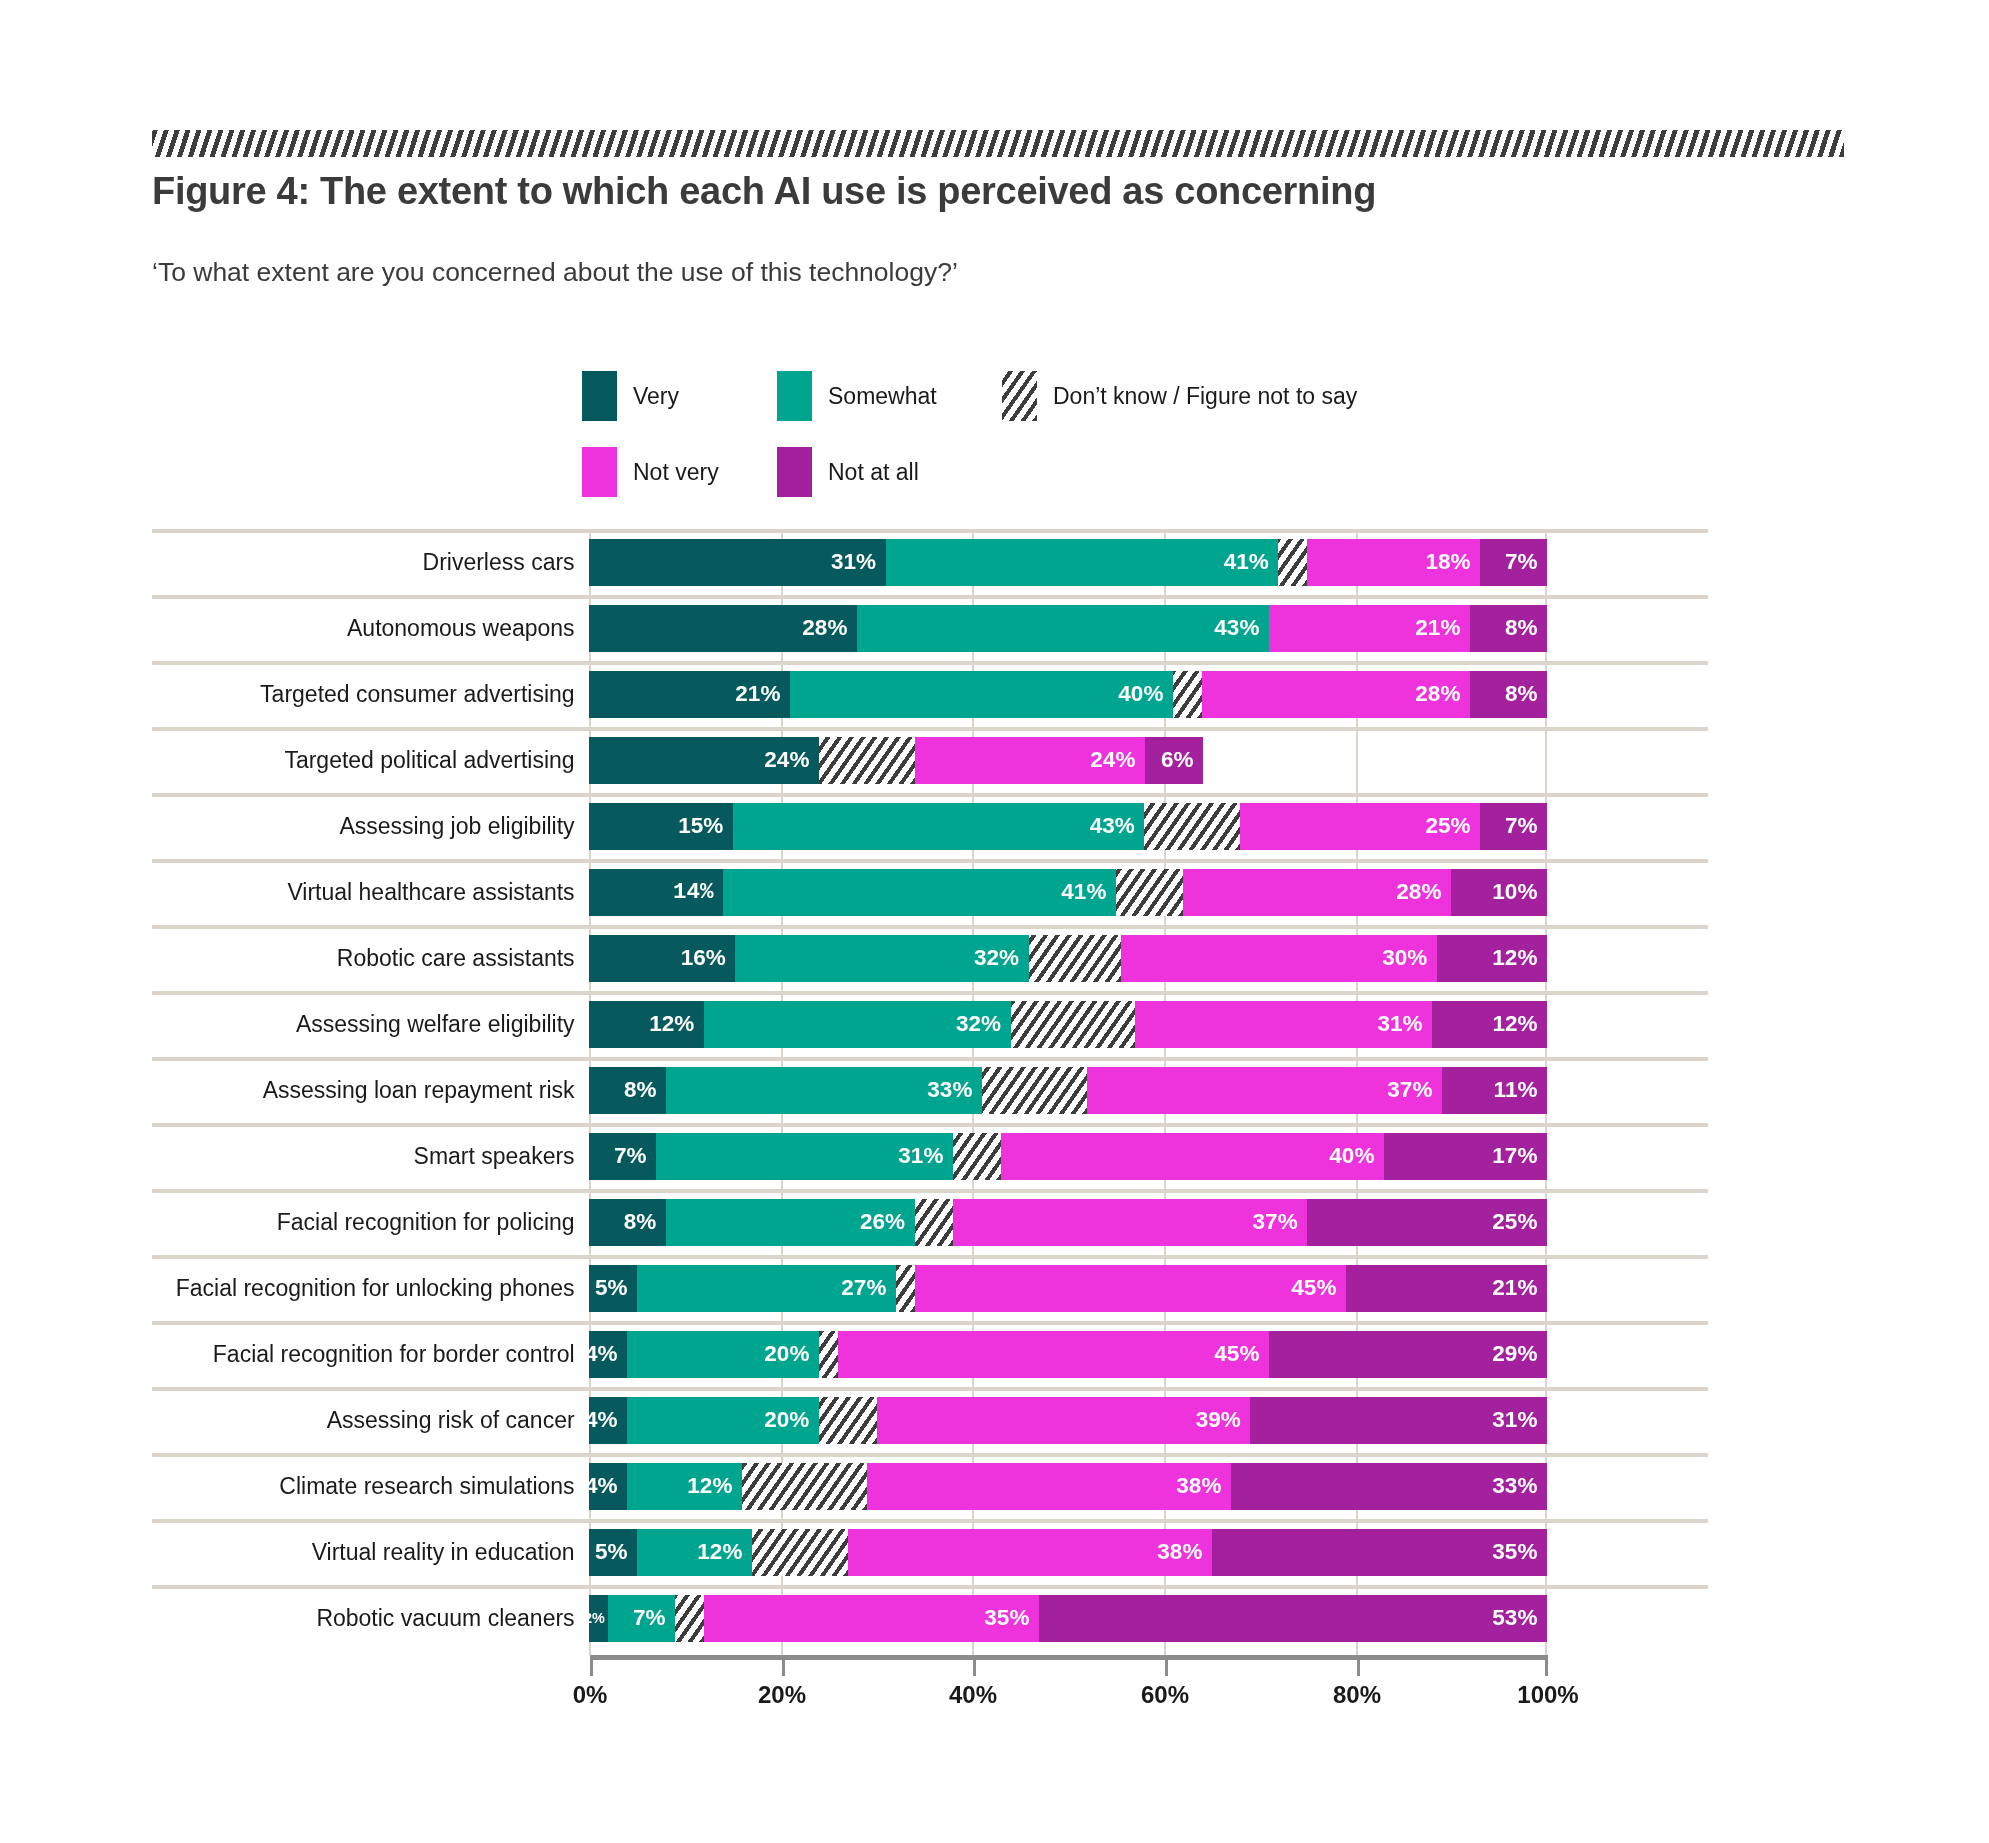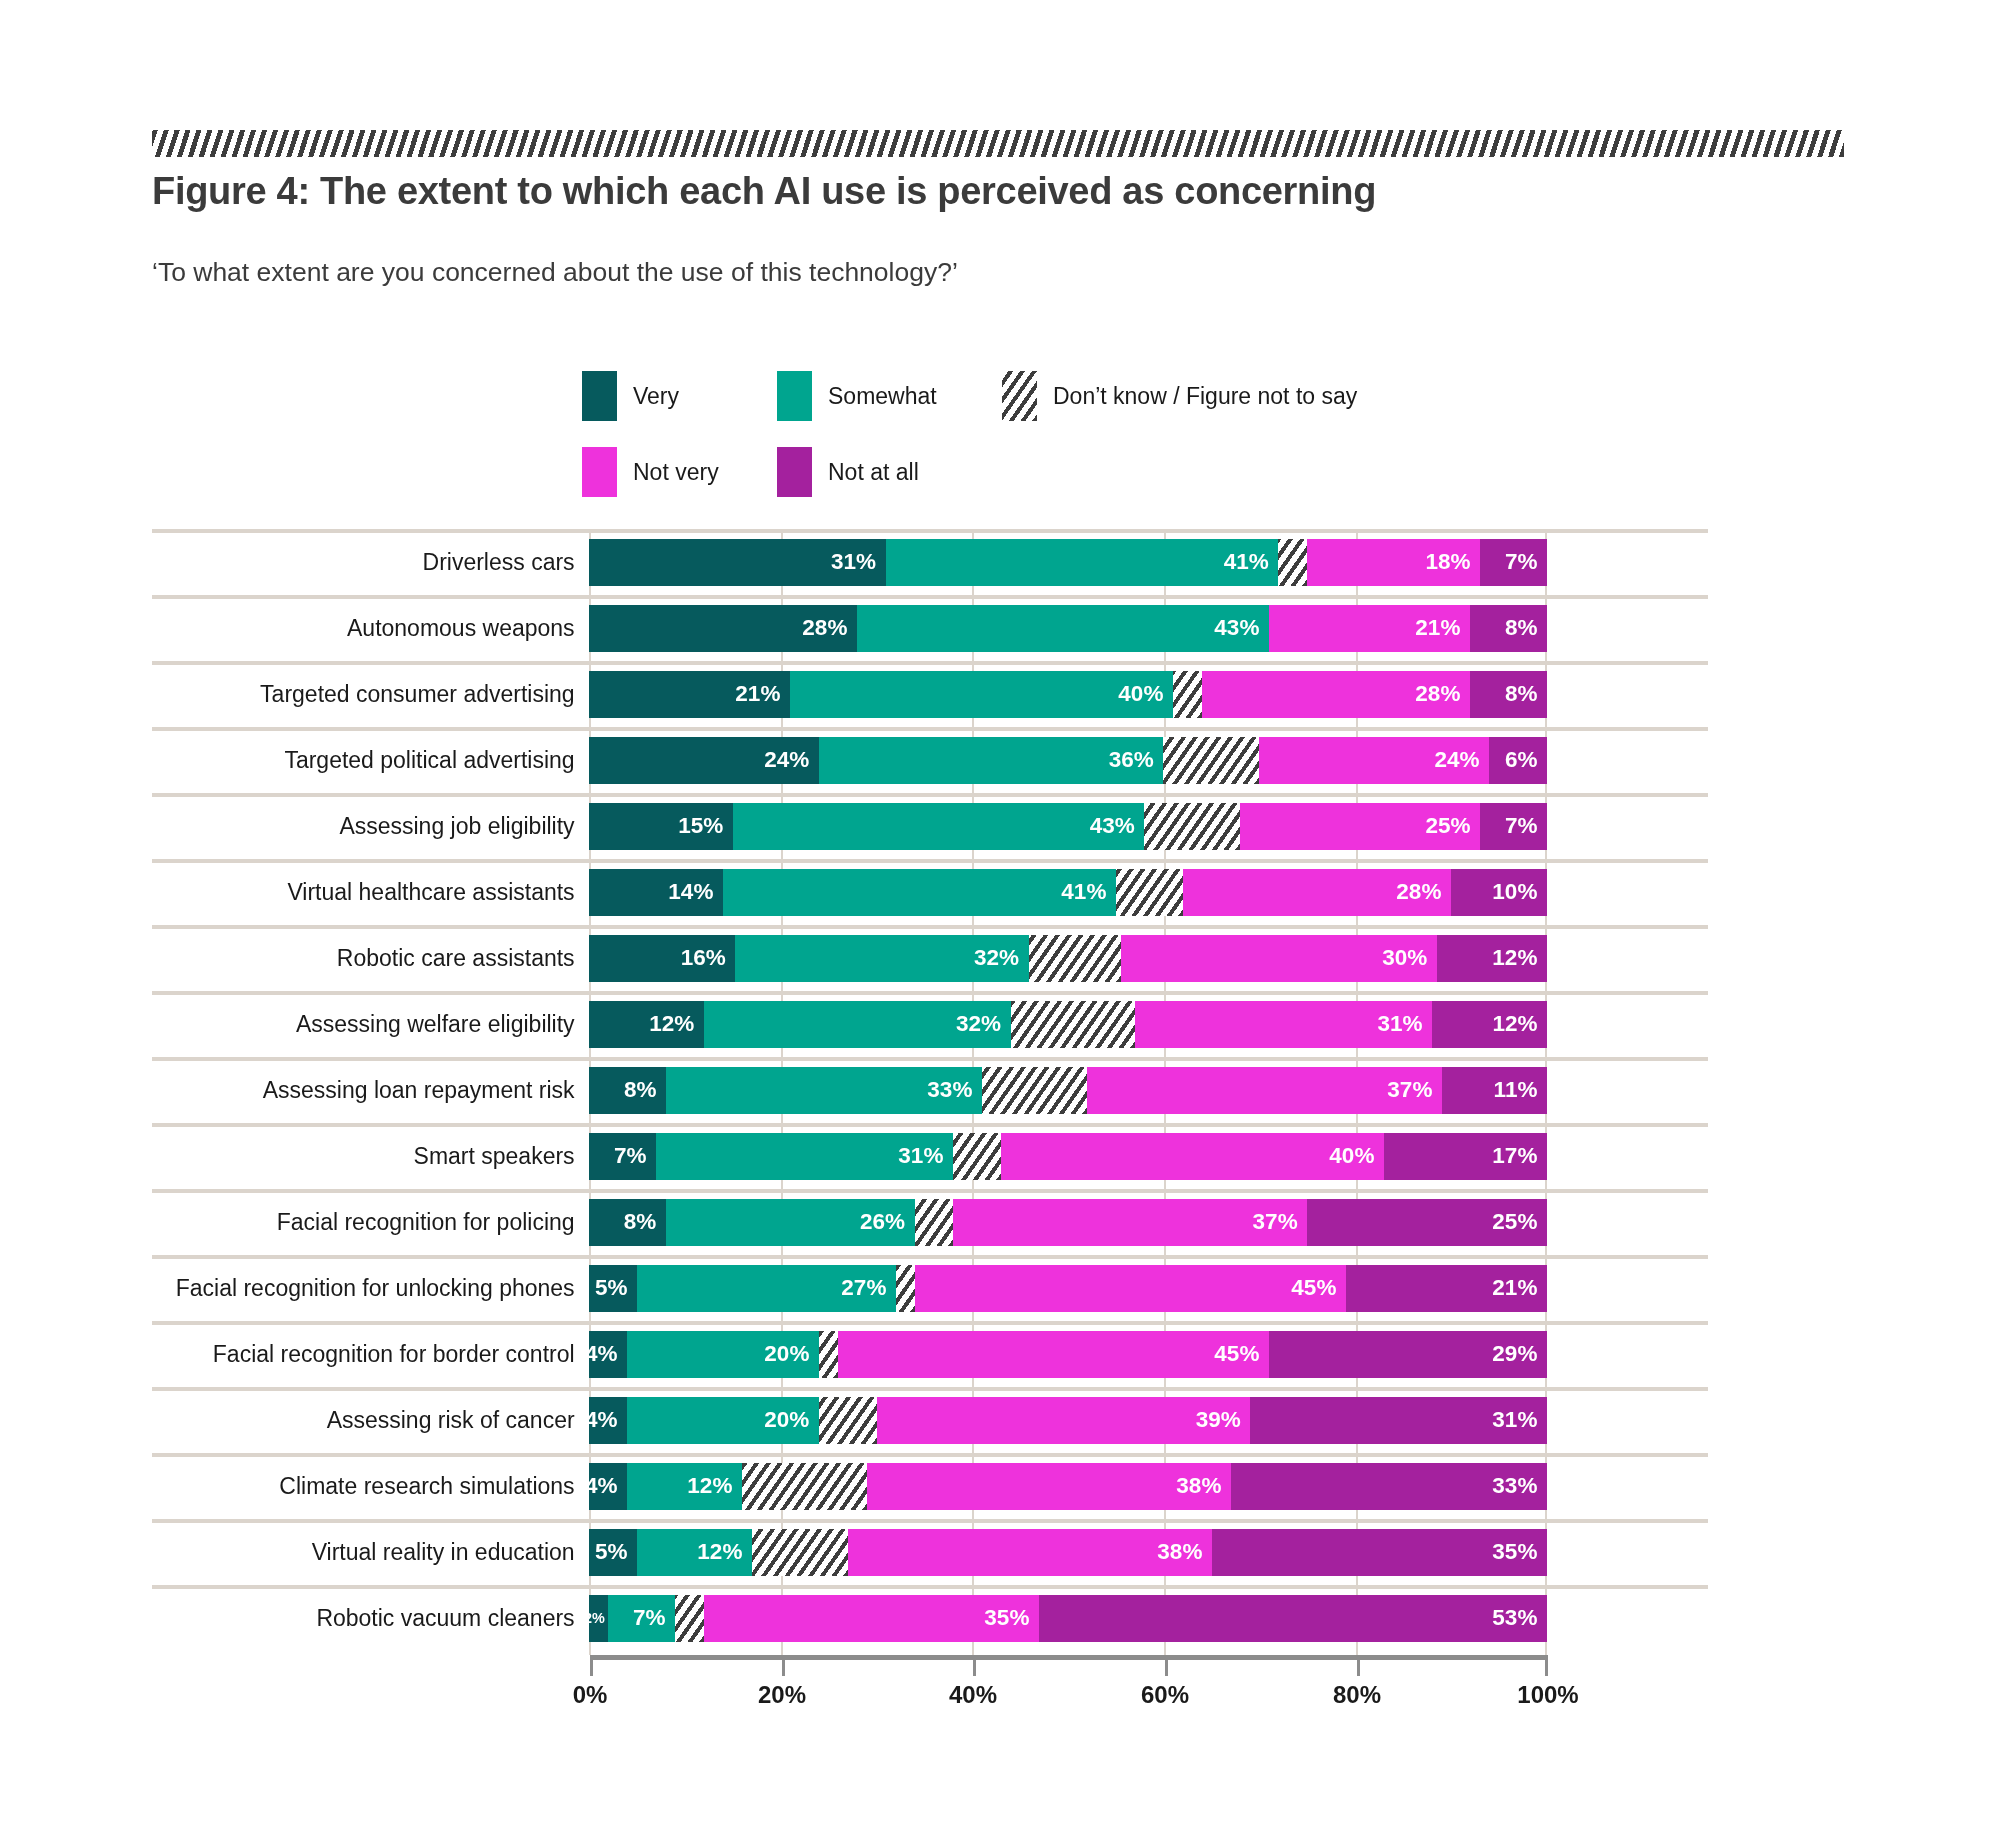--- a/index.html
+++ b/index.html
@@ -314,23 +314,20 @@
           </div>
         </div>
       </div>
       <div class="row">
         <div class="row-sep"></div>
         <div class="cat-label">Targeted political advertising</div>
         <div class="bar">
           <div class="seg " style="width: 230px; background-color: rgb(6, 90, 93);">
             <span>24%</span>
           </div>
-          <div class="seg " style="width: 345px; background-color: rgb(0, 165, 143);">
-            <span>36%</span>
-          </div>
           <div class="seg dk" style="width: 96px;"></div>
           <div class="seg " style="width: 230px; background-color: rgb(238, 50, 220);">
             <span>24%</span>
           </div>
           <div class="seg " style="width: 58px; background-color: rgb(164, 33, 158);">
             <span>6%</span>
           </div>
         </div>
       </div>
       <div class="row">
@@ -349,21 +346,21 @@
           </div>
           <div class="seg " style="width: 67px; background-color: rgb(164, 33, 158);">
             <span>7%</span>
           </div>
         </div>
       </div>
       <div class="row">
         <div class="row-sep"></div>
         <div class="cat-label">Virtual healthcare assistants</div>
         <div class="bar">
-          <div class="seg " style="width: 134px; background-color: rgb(6, 90, 93);">
+          <div class="seg " style="width: 134px; background-color: rgb(6, 90, 93); font-family: Liberation Mono, monospace;">
             <span>14%</span>
           </div>
           <div class="seg " style="width: 393px; background-color: rgb(0, 165, 143);">
             <span>41%</span>
           </div>
           <div class="seg dk" style="width: 67px;"></div>
           <div class="seg " style="width: 268px; background-color: rgb(238, 50, 220);">
             <span>28%</span>
           </div>
           <div class="seg " style="width: 96px; background-color: rgb(164, 33, 158);">

